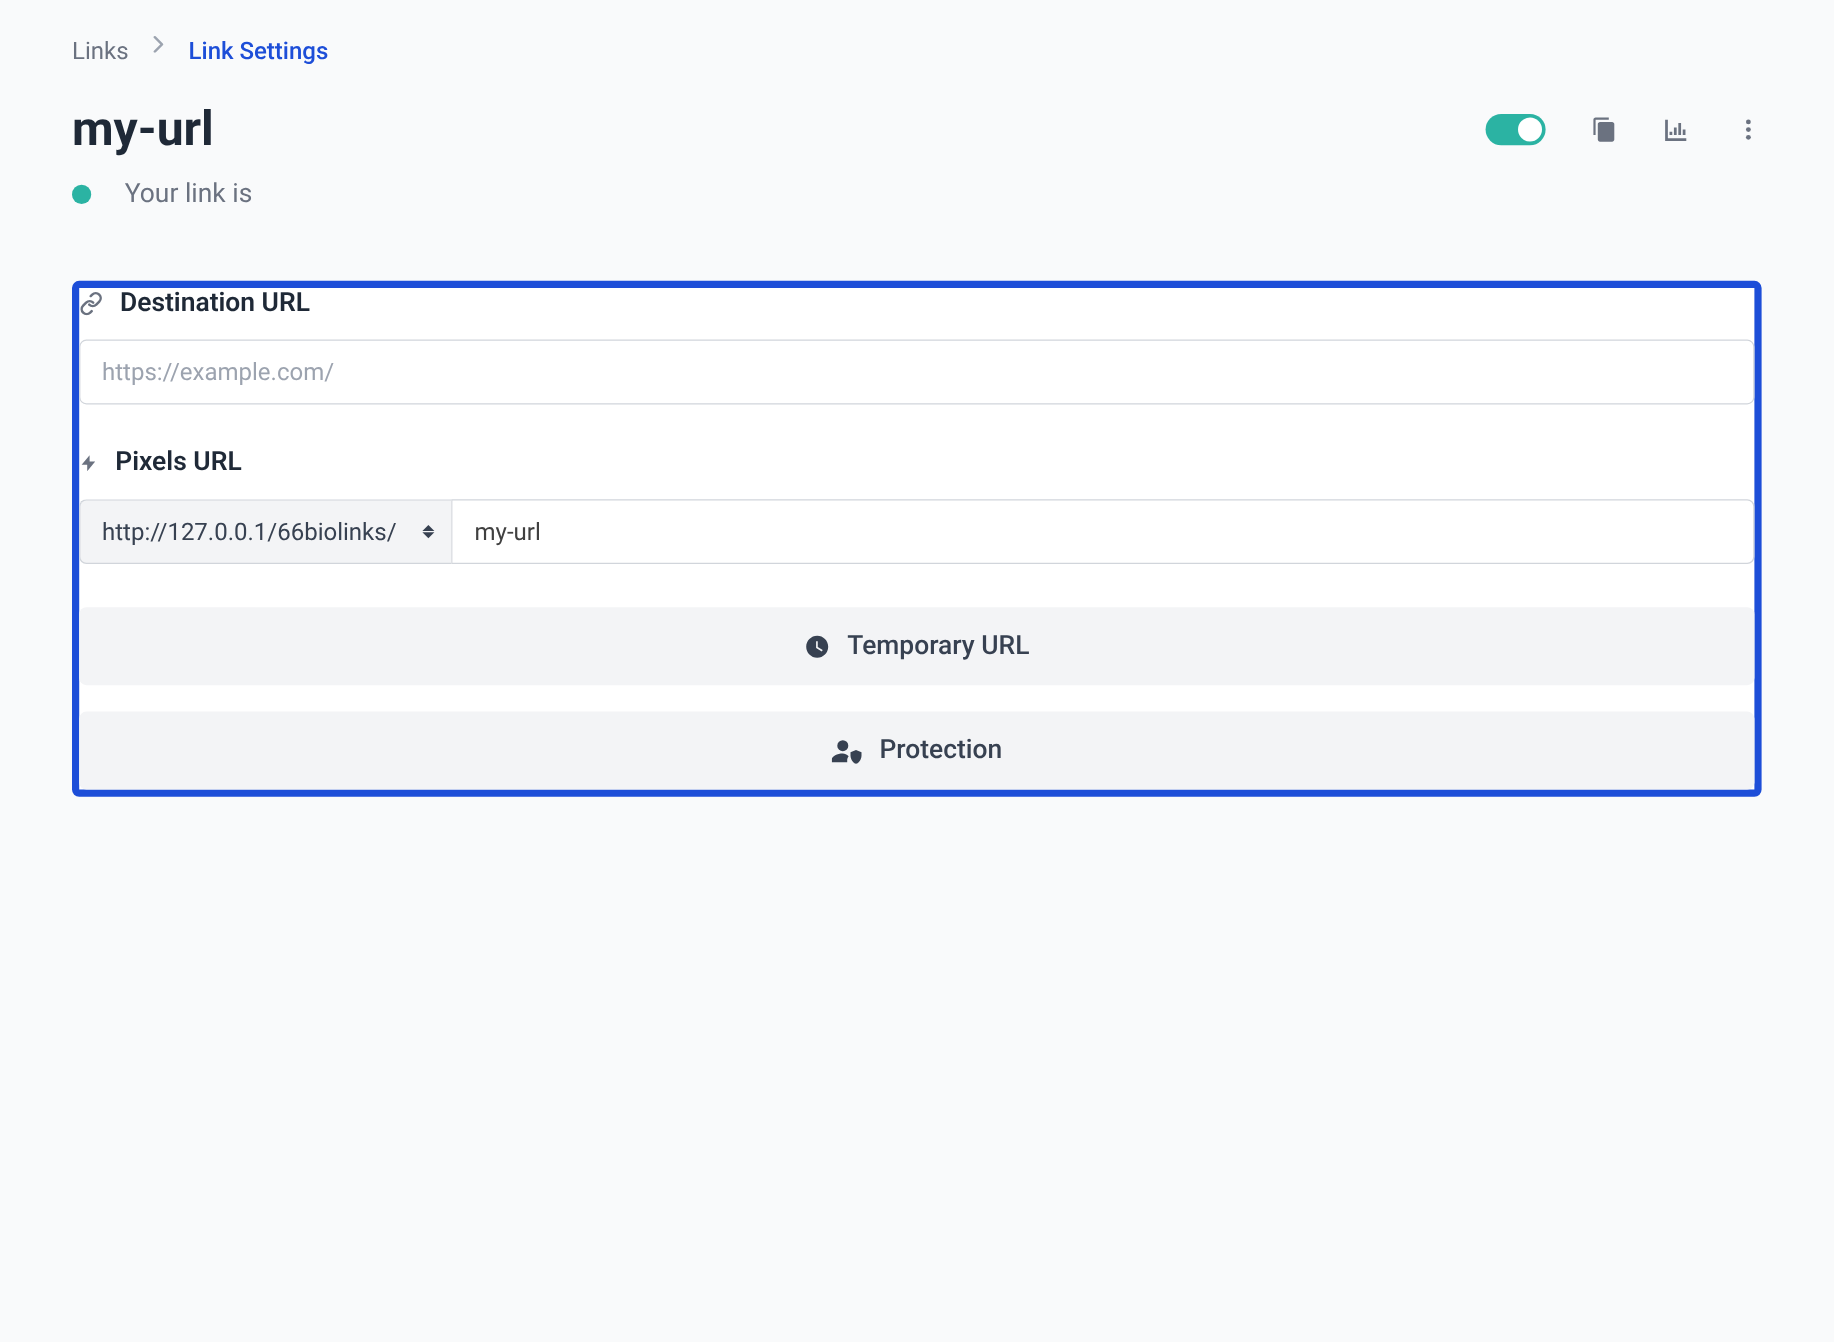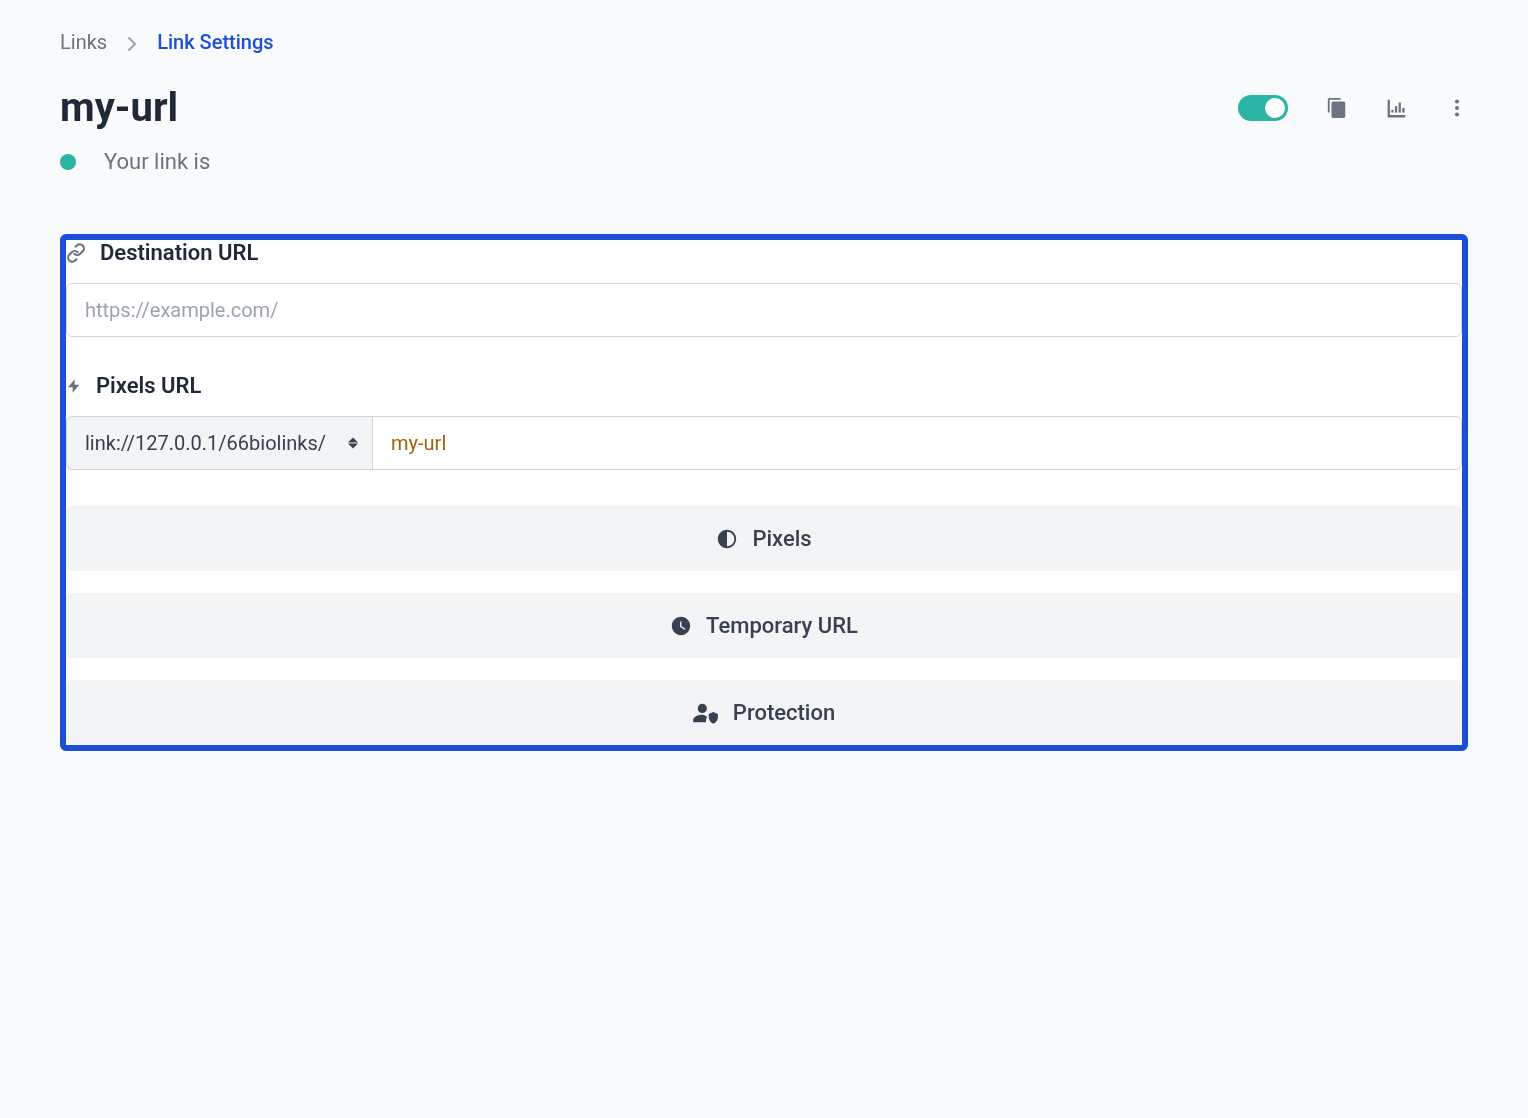--- a/index.html
+++ b/index.html
@@ -8,21 +8,21 @@
       padding: 0;
     }
     body {
       font-family: -apple-system, BlinkMacSystemFont, 'Segoe UI', Roboto, Helvetica, Arial, sans-serif;
       background: #f9fafb;
       color: #1f2937;
       padding: 30px 60px;
     }
     .breadcrumb {
       display: flex;
-      align-items: flex-end;
+      align-items: flex-start;
       gap: 20px;
       font-size: 20px;
       margin-bottom: 30px;
     }
     .breadcrumb-link {
       color: #6b7280;
       text-decoration: none;
       cursor: pointer;
     }
     .breadcrumb-chevron {
@@ -113,21 +113,21 @@
       color: #6b7280;
       display: flex;
       align-items: center;
     }
     .text-input {
       width: 100%;
       padding: 14px 18px;
       font-size: 20px;
       border: 1px solid #d1d5db;
       border-radius: 6px;
-      color: #a16207;
+      color: #404040;
       background: #fff;
       font-family: inherit;
     }
     .text-input::placeholder {
       color: #9ca3af;
     }
     .input-group {
       display: flex;
       width: 100%;
     }
@@ -264,38 +264,30 @@
     <label class="form-label">
       <span class="form-label-icon">
         <svg width="16" height="20" viewBox="0 0 24 24" fill="currentColor">
             <path d="M13 2L3 14h7v8l10-12h-7V2z"></path>
           </svg>
       </span>
       <span>Pixels URL</span>
     </label>
     <div class="input-group">
       <div class="select-prefix">
-        <span>link://127.0.0.1/66biolinks/</span>
+        <span>http://127.0.0.1/66biolinks/</span>
         <span class="select-caret">
           <span class="caret-up"></span>
           <span class="caret-down"></span>
         </span>
       </div>
       <input class="text-input" type="text" value="my-url" style="">
     </div>
   </div>
 
-  <button class="section-button">
-    <span class="section-icon">
-      <svg width="22" height="22" viewBox="0 0 24 24" fill="currentColor">
-          <path d="M12 2C6.48 2 2 6.48 2 12s4.48 10 10 10 10-4.48 10-10S17.52 2 12 2zm0 18V4c4.41 0 8 3.59 8 8s-3.59 8-8 8z"></path>
-        </svg>
-    </span>
-    <span>Pixels</span>
-  </button>
 
   <button class="section-button">
     <span class="section-icon">
       <svg width="22" height="22" viewBox="0 0 24 24" fill="currentColor">
           <path d="M12 2C6.48 2 2 6.48 2 12s4.48 10 10 10 10-4.48 10-10S17.52 2 12 2zm4.2 14.2L11 13V7h1.5v5.2l4.5 2.7-.8 1.3z"></path>
         </svg>
     </span>
     <span>Temporary URL</span>
   </button>
 

